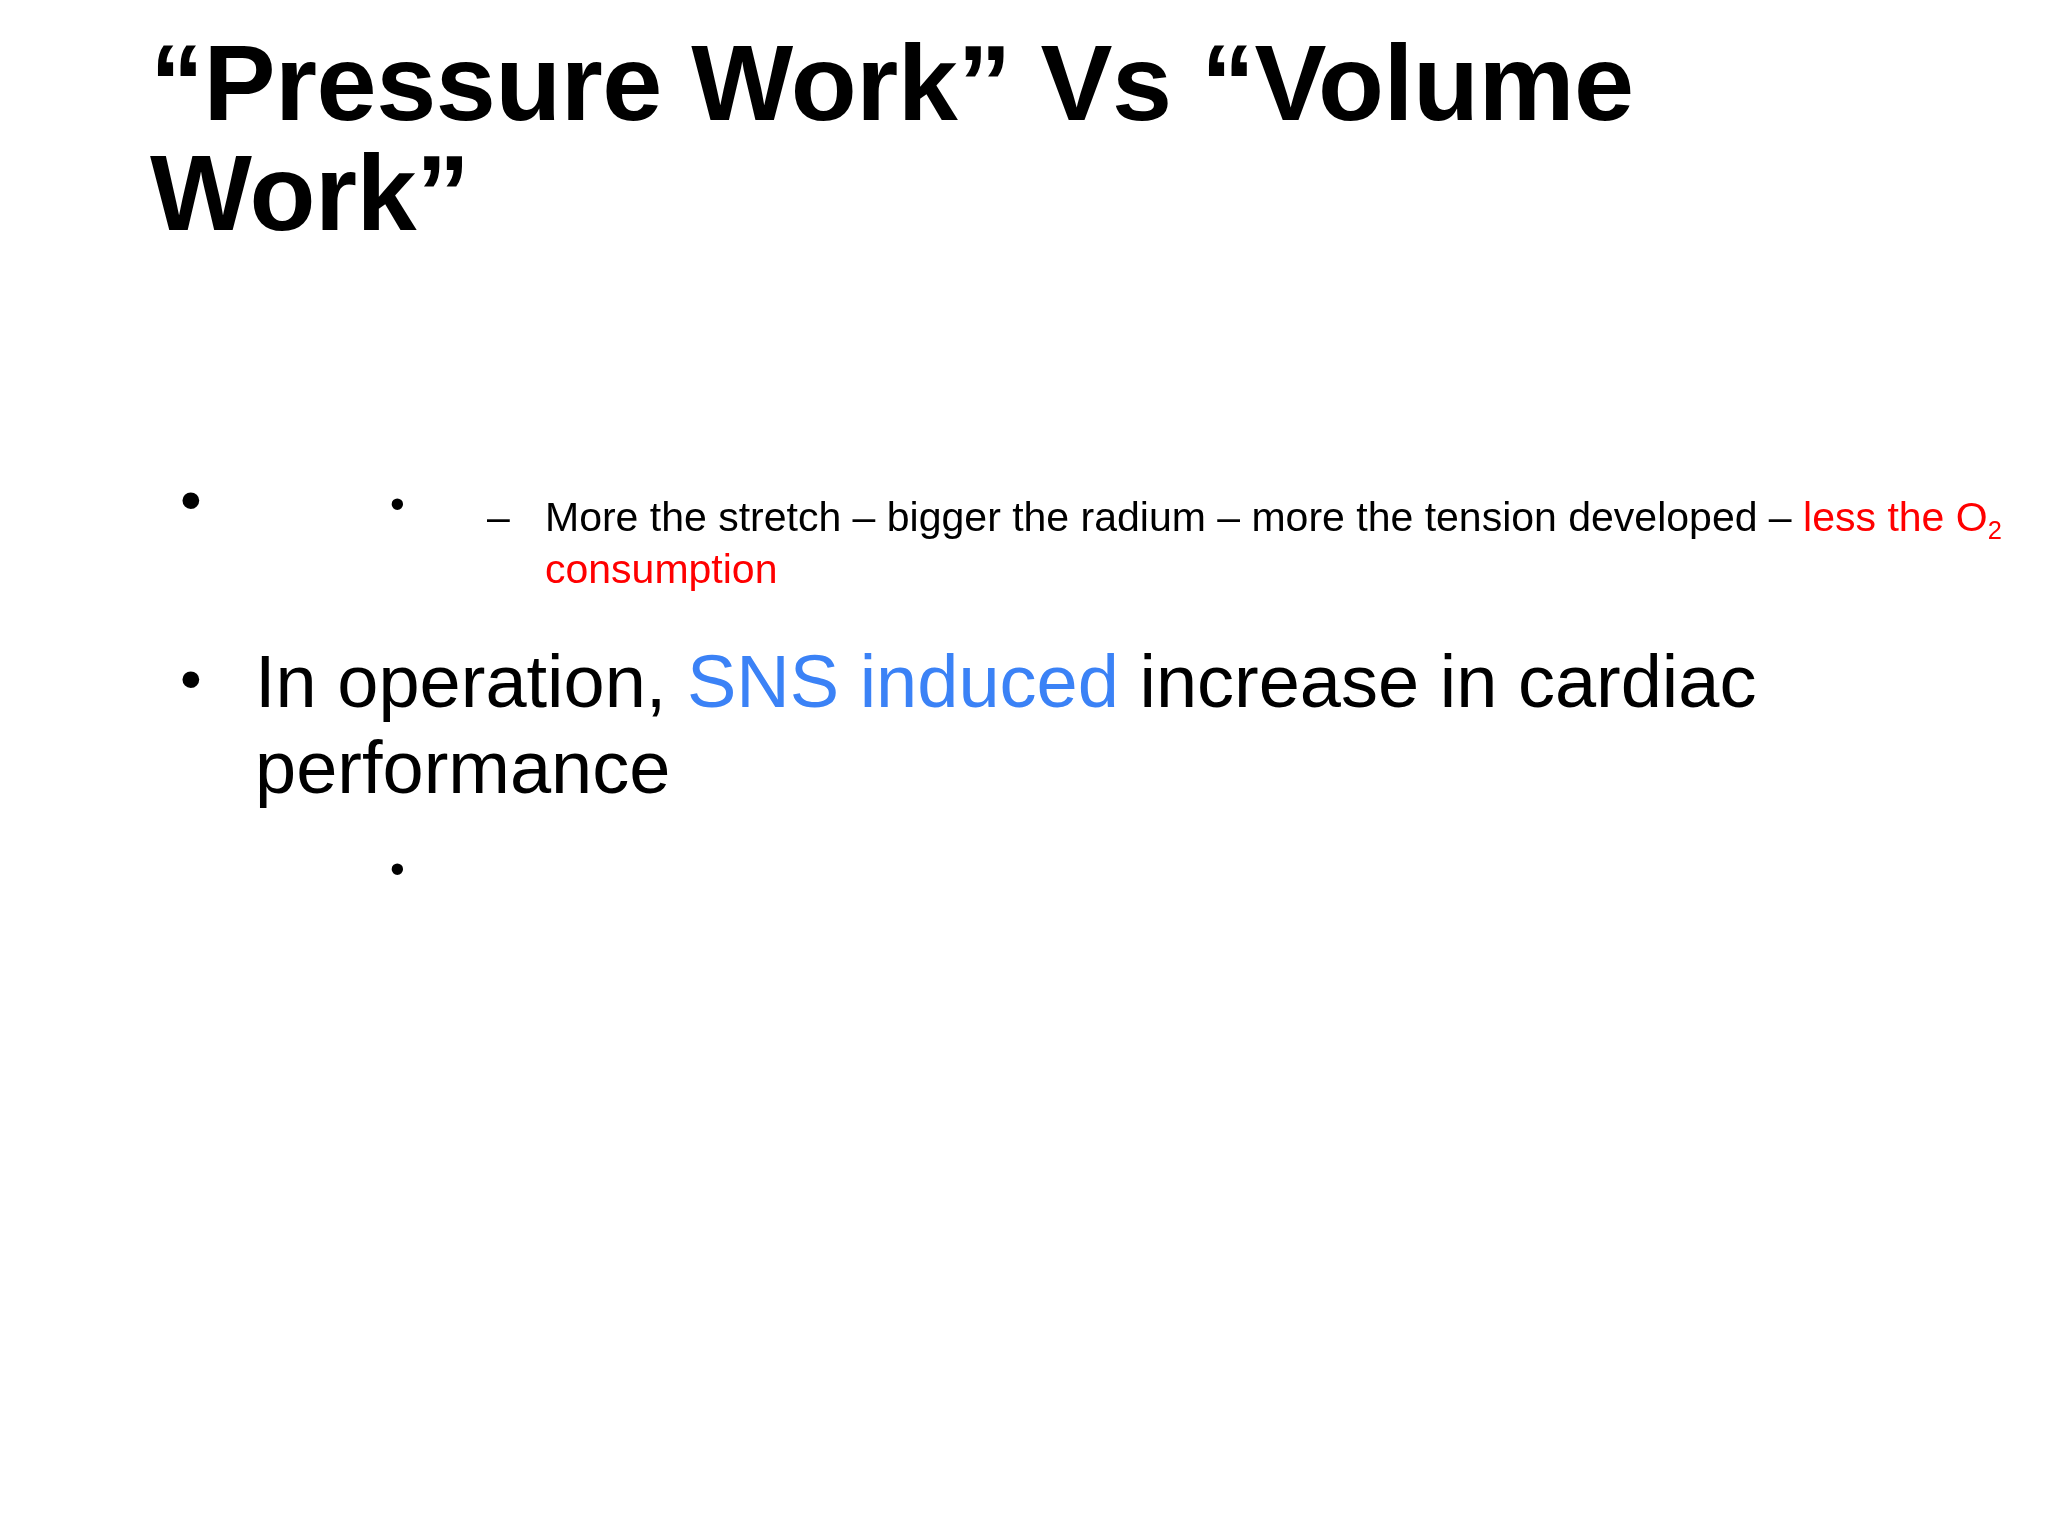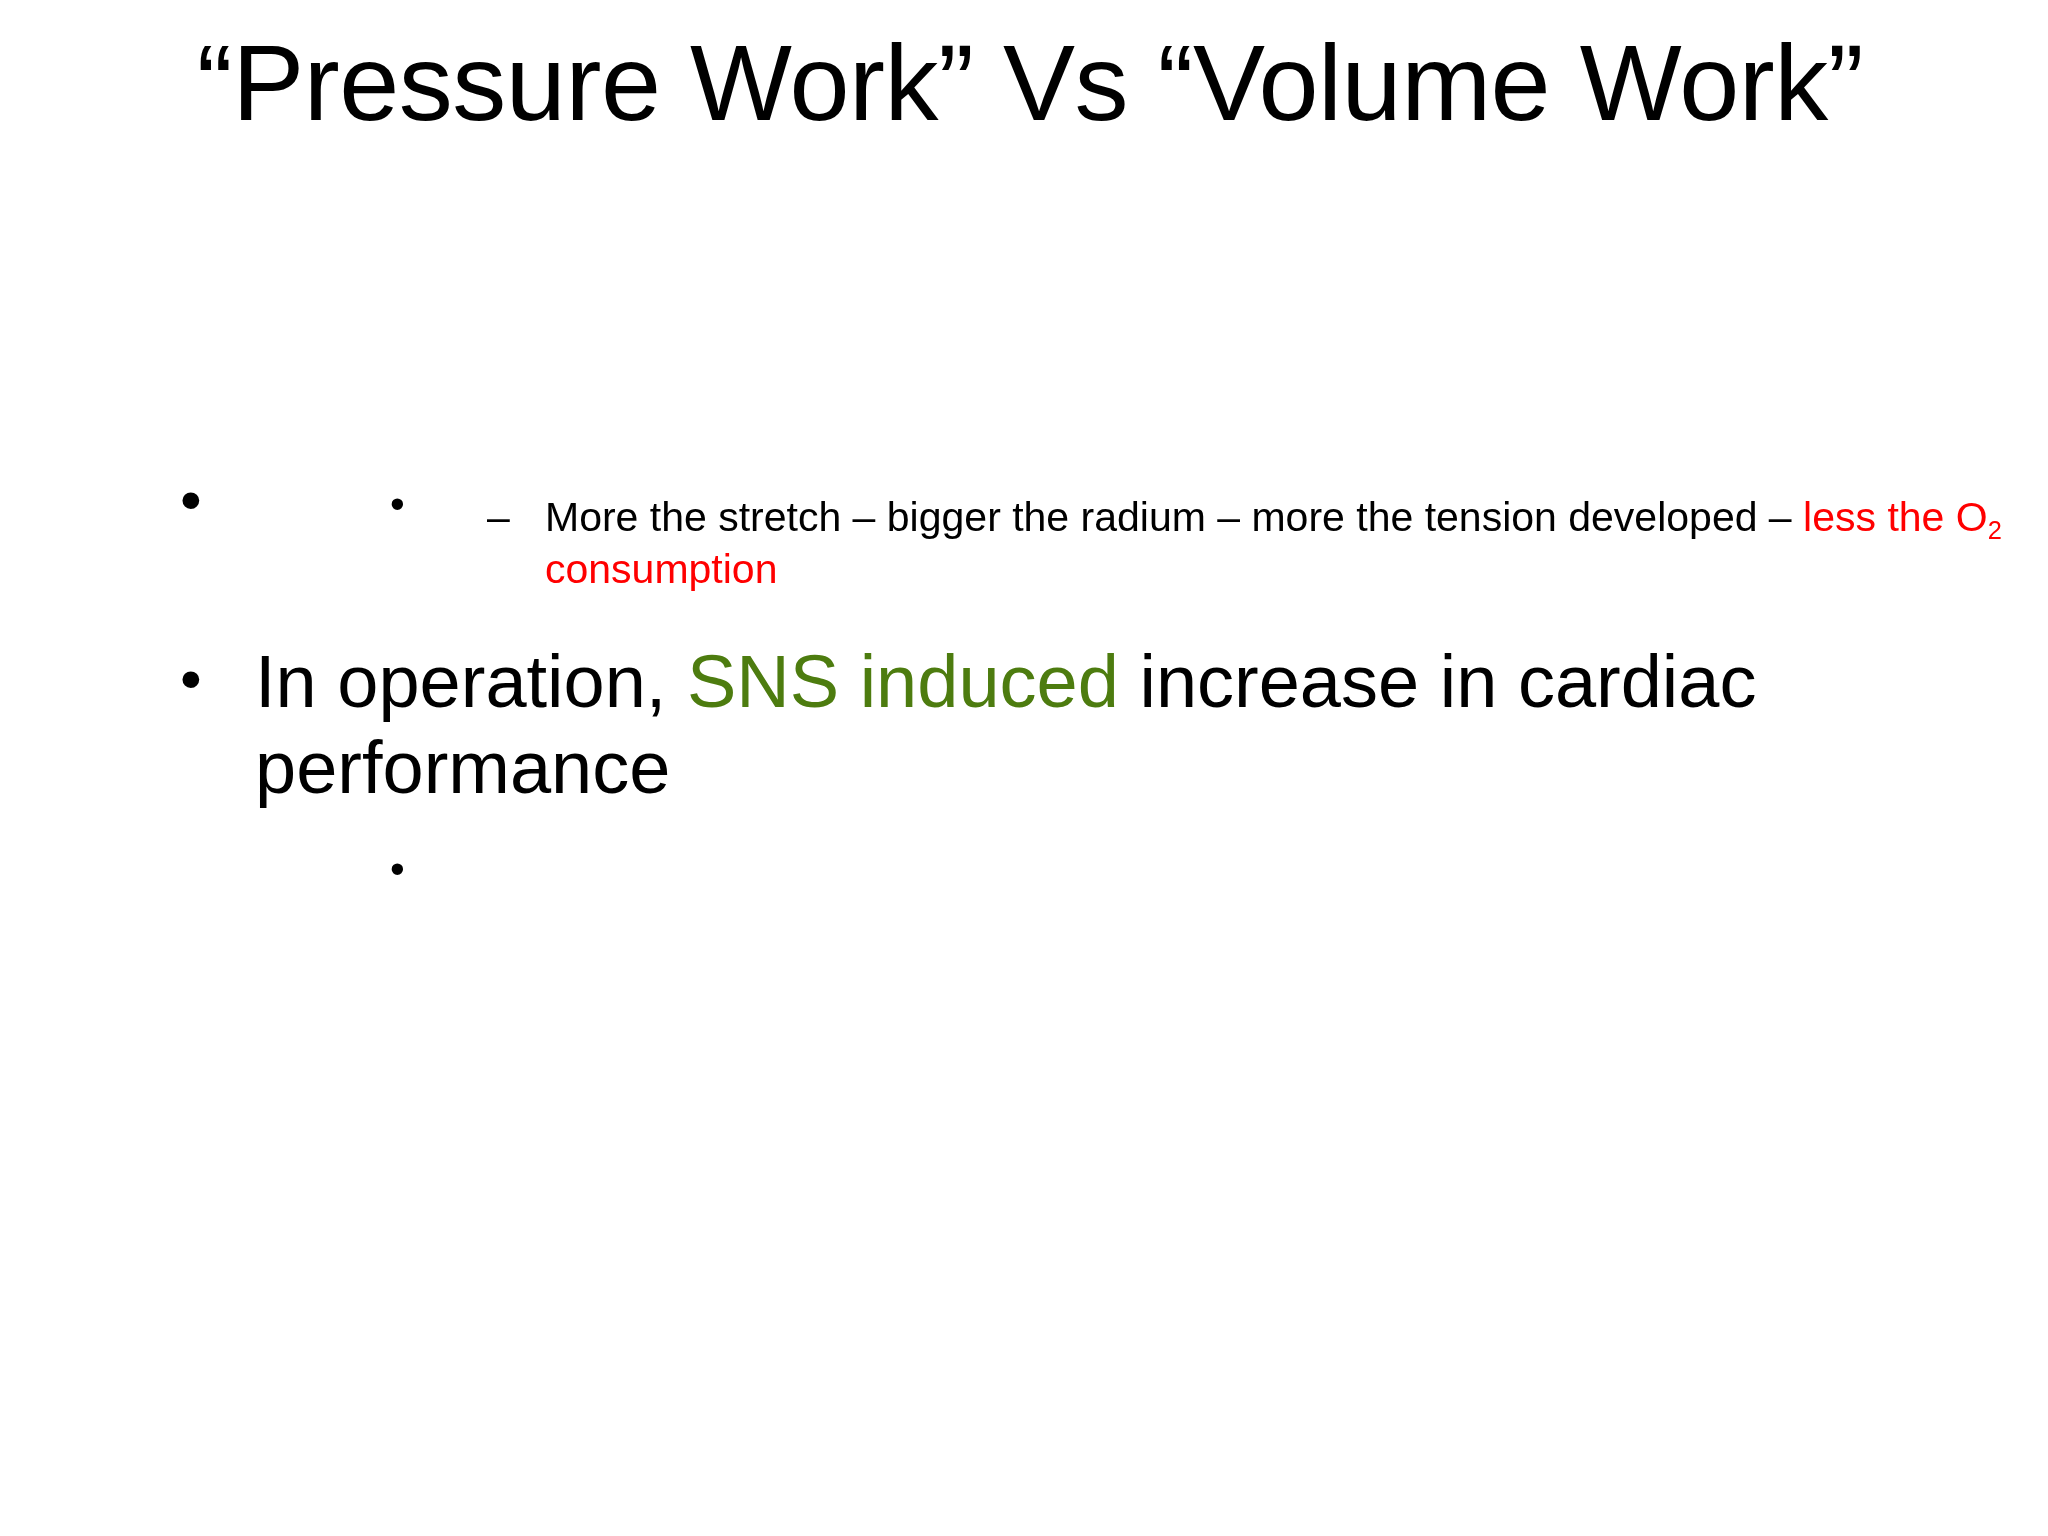--- a/index.html
+++ b/index.html
@@ -23,22 +23,21 @@
     background: #ffffff;
     box-sizing: border-box;
   }
 
   
   .slide-title {
     position: absolute;
     left: 150px;
     top: 28px;
     width: 1760px;
-    text-align: center;
-    font-weight: normal;
+    font-weight: bold;
     font-size: 108px;
     line-height: 1.02;
     letter-spacing: -0.5px;
     color: #000000;
     font-family: "Liberation Sans", sans-serif;
   }
 
   
   .body-block {
     position: absolute;
@@ -90,21 +89,21 @@
   }
   .lvl3 .dash {
     position: absolute;
     left: 487px;
     top: 0;
     font-size: 41px;
     line-height: 1.26;
   }
 
   .red  { color: #FF0000; }
-  .cyan { color: #4d7c0f; }
+  .cyan { color: #3b82f6; }
 
   sub {
     font-size: 0.62em;
     vertical-align: baseline;
     position: relative;
     bottom: -0.30em;
     line-height: 0;
   }
 
   .gap-s { height: 16px; }

